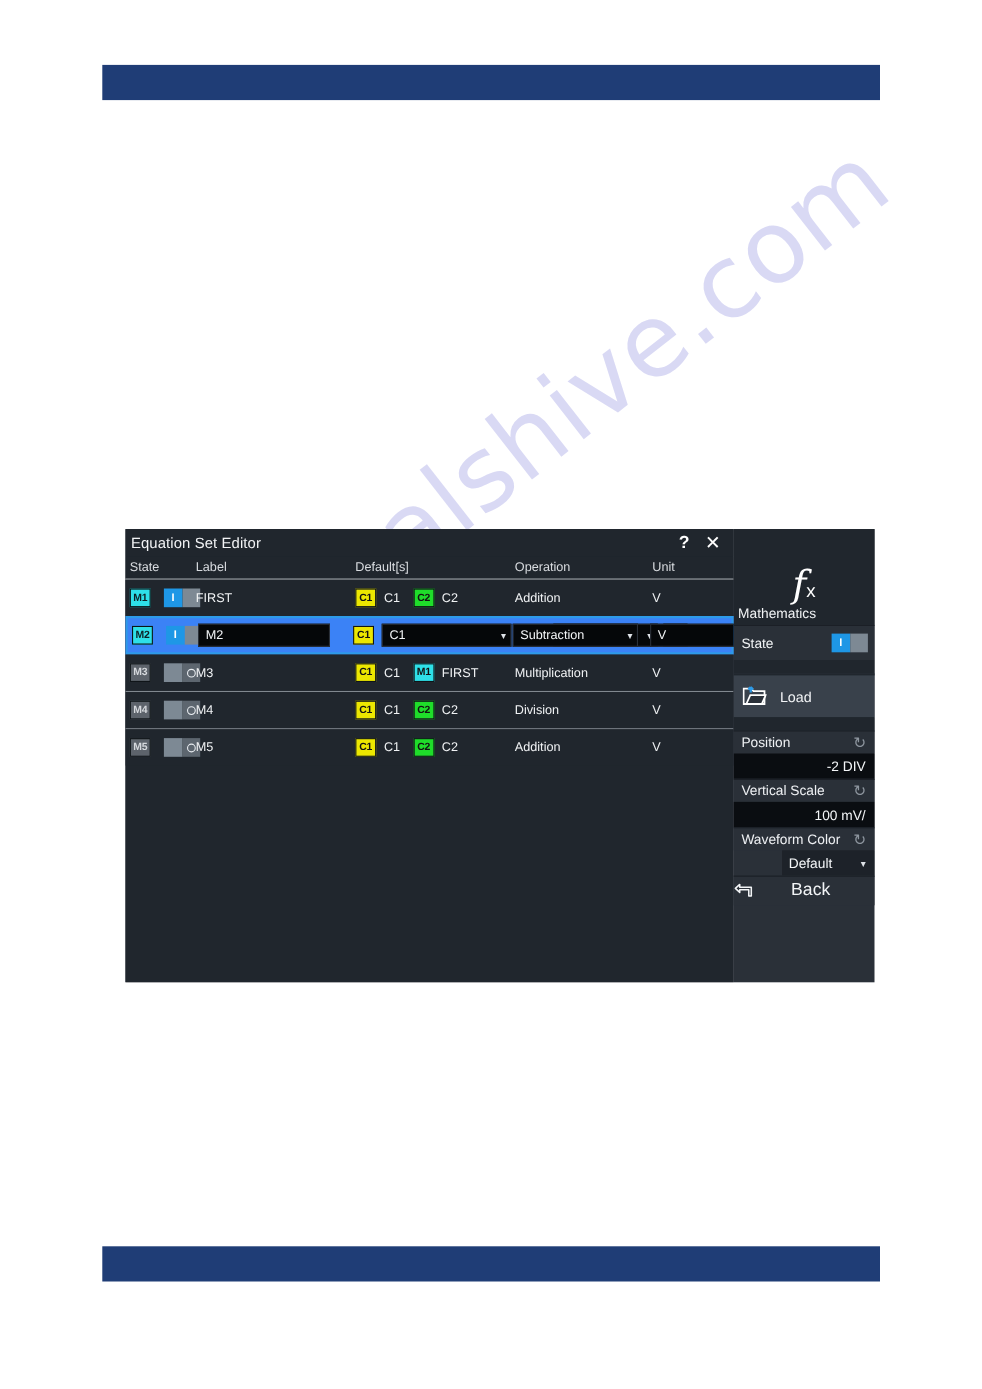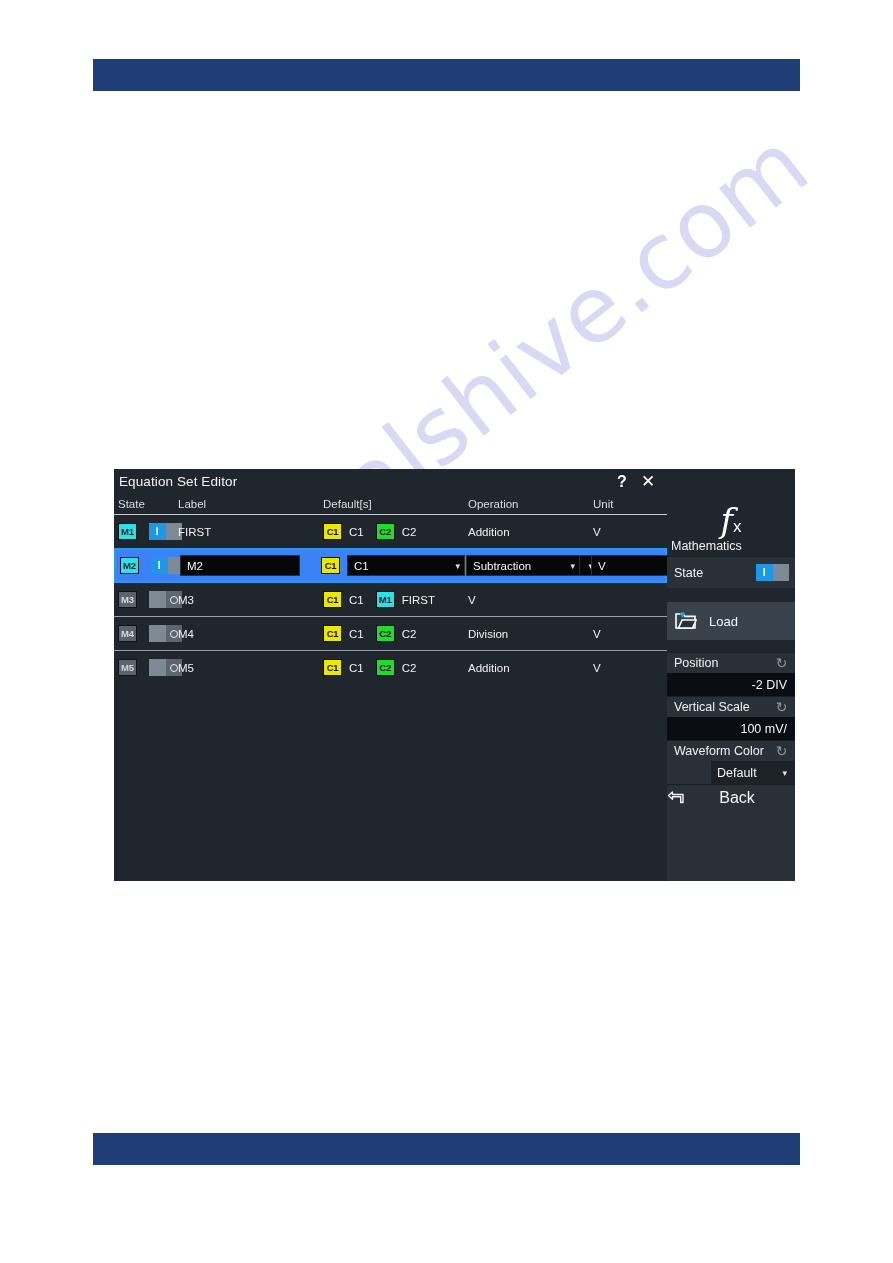--- a/index.html
+++ b/index.html
@@ -43,21 +43,21 @@
     color: rgba(130,128,220,0.30);
     white-space: nowrap;
     pointer-events: none;
     user-select: none;
   }
 
   
   .shot {
     position: absolute;
     left: 114px;
-    top: 469px;
+    top: 481px;
     width: 686px;
     height: 412px;
     display: flex;
     color: #e8eaec;
     font-size: 11.5px;
   }
 
   
   .dialog {
     width: 553px;
@@ -551,20 +551,28 @@
               <div class="stack-row">
                 <div class="sbadge c1">C1</div>
                 <span class="txt">C1</span>
               </div>
               <div class="stack-row">
                 <div class="sbadge m1">M1</div>
                 <span class="txt">FIRST</span>
               </div>
             </div>
           </div>
+          <div class="cell c-op">
+            <div class="stack">
+              <div class="stack-row">
+                  <span class="txt">Multiplication</span>
+                </div>
+              <div class="stack-row"></div>
+            </div>
+          </div>
           <div class="cell c-unit">
             <div class="stack">
               <div class="stack-row">
                   <span class="txt">V</span>
                 </div>
               <div class="stack-row"></div>
             </div>
           </div>
         </div>
       </div>

